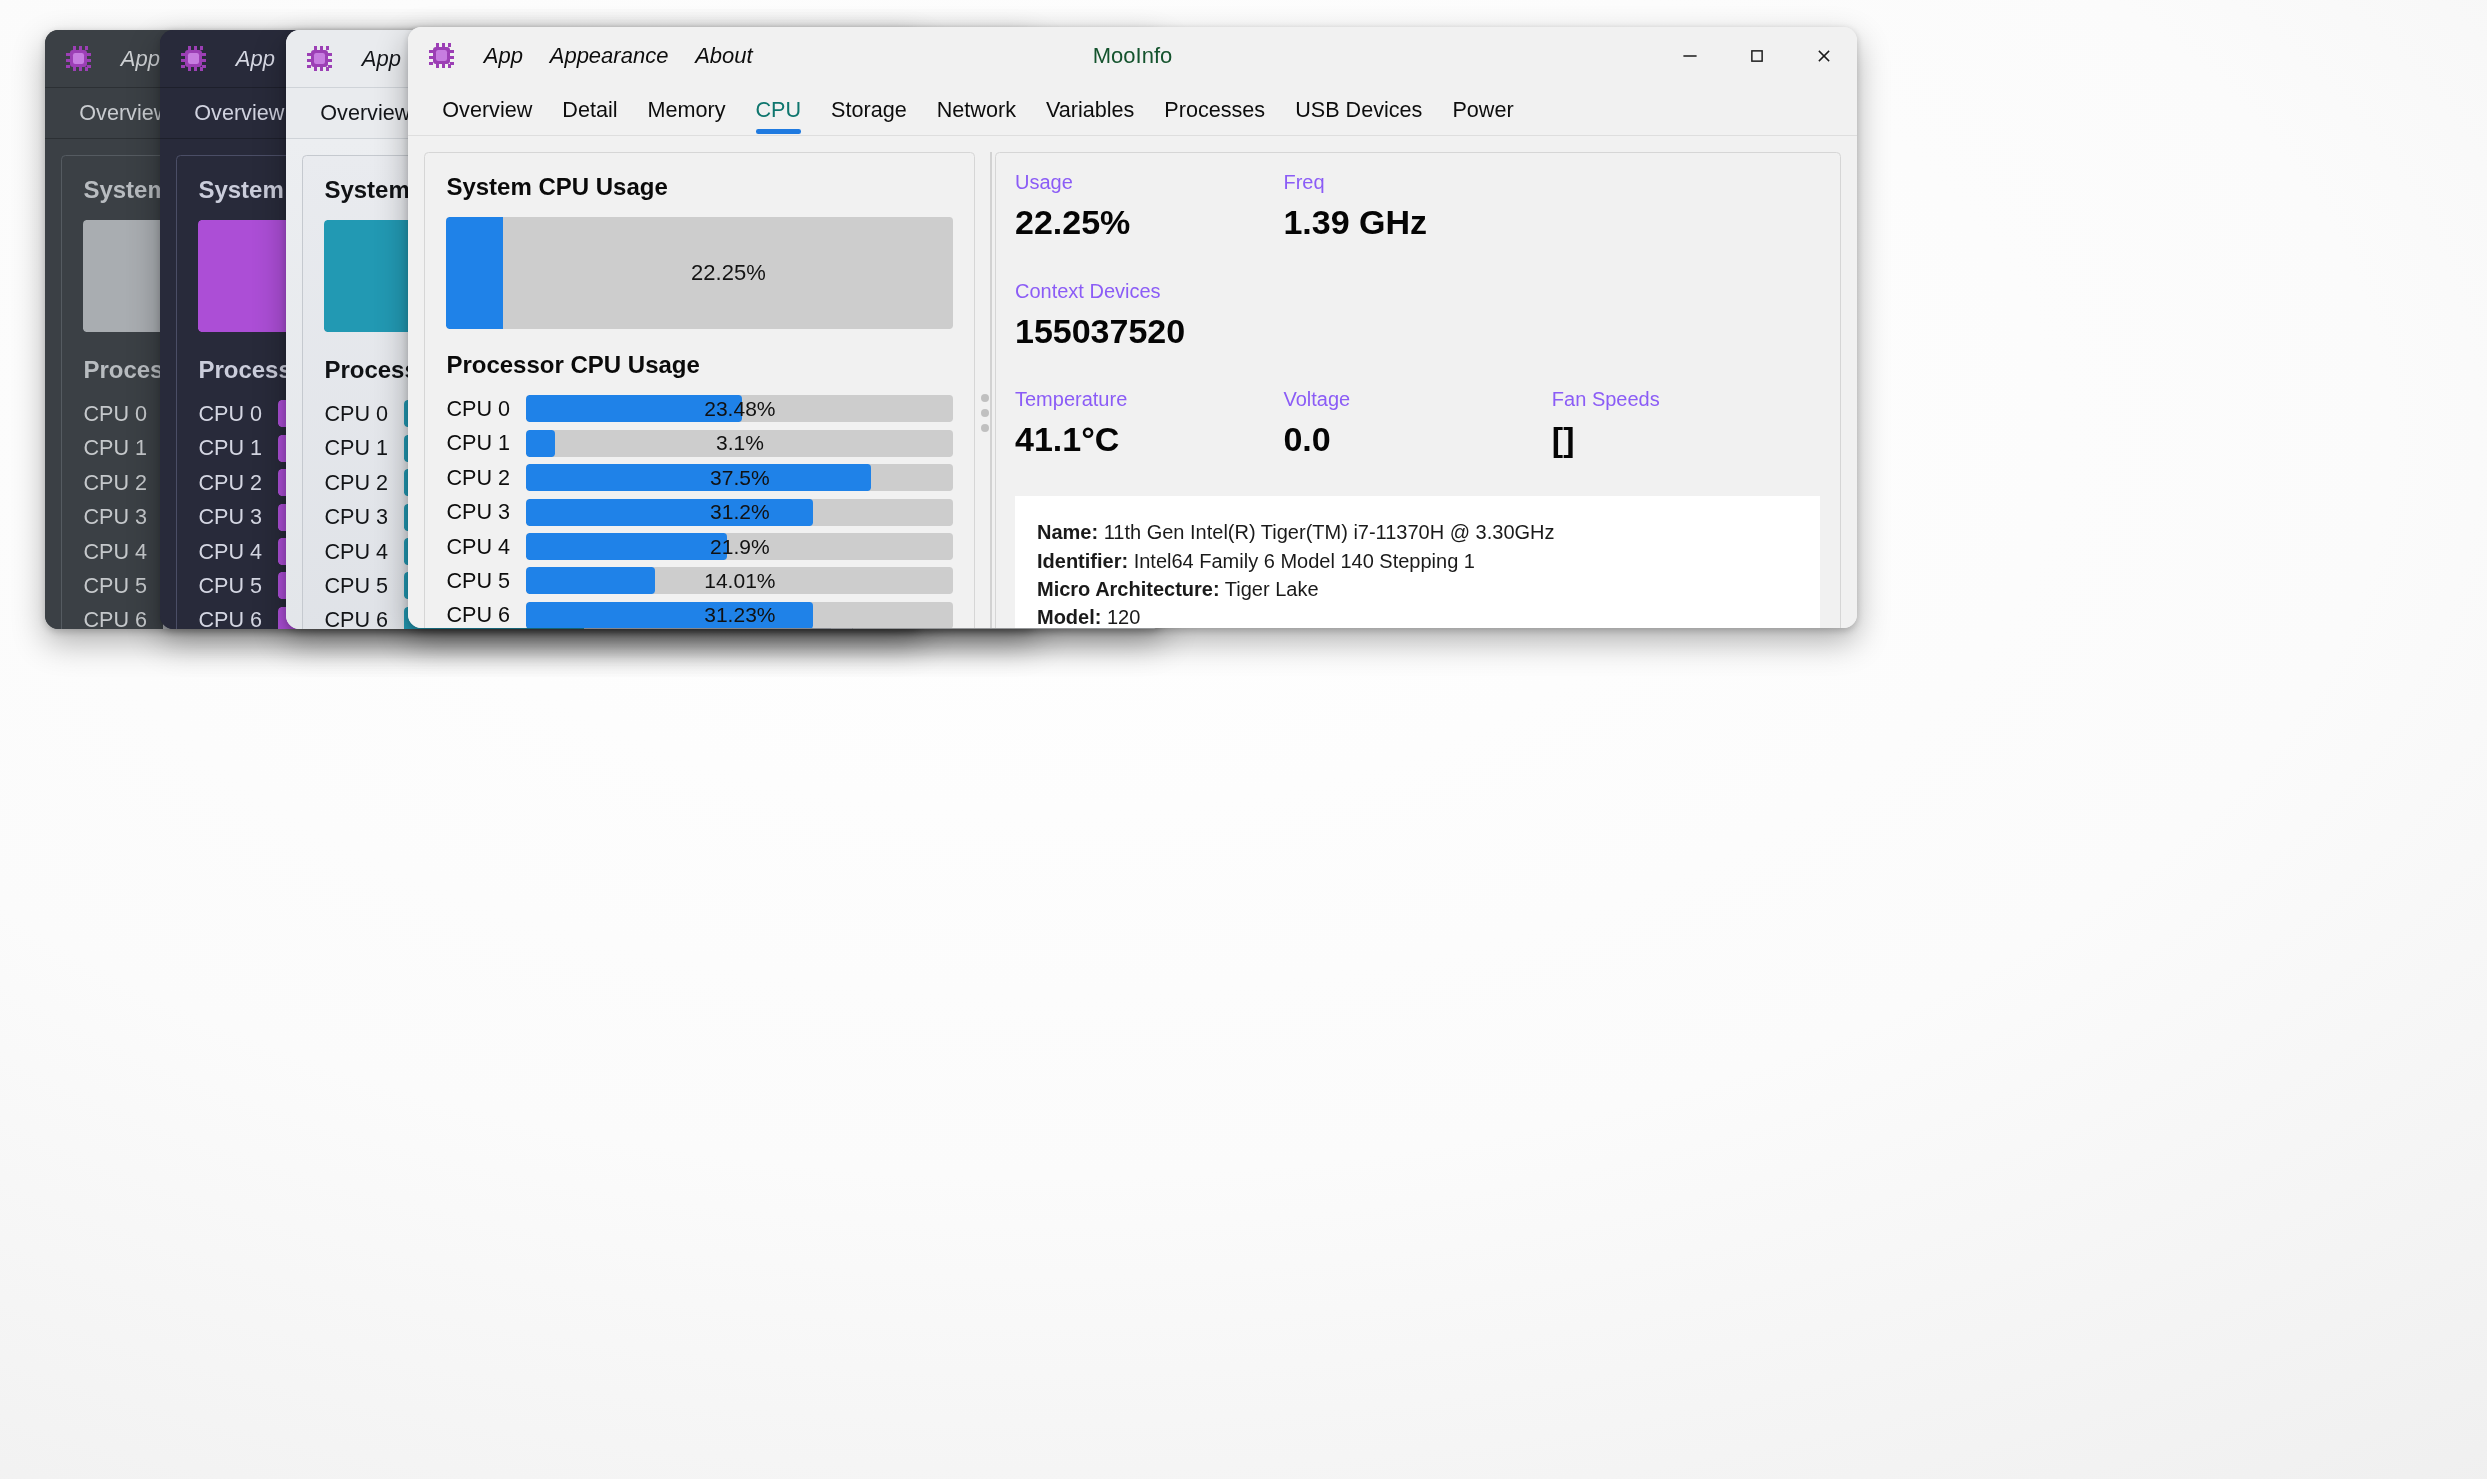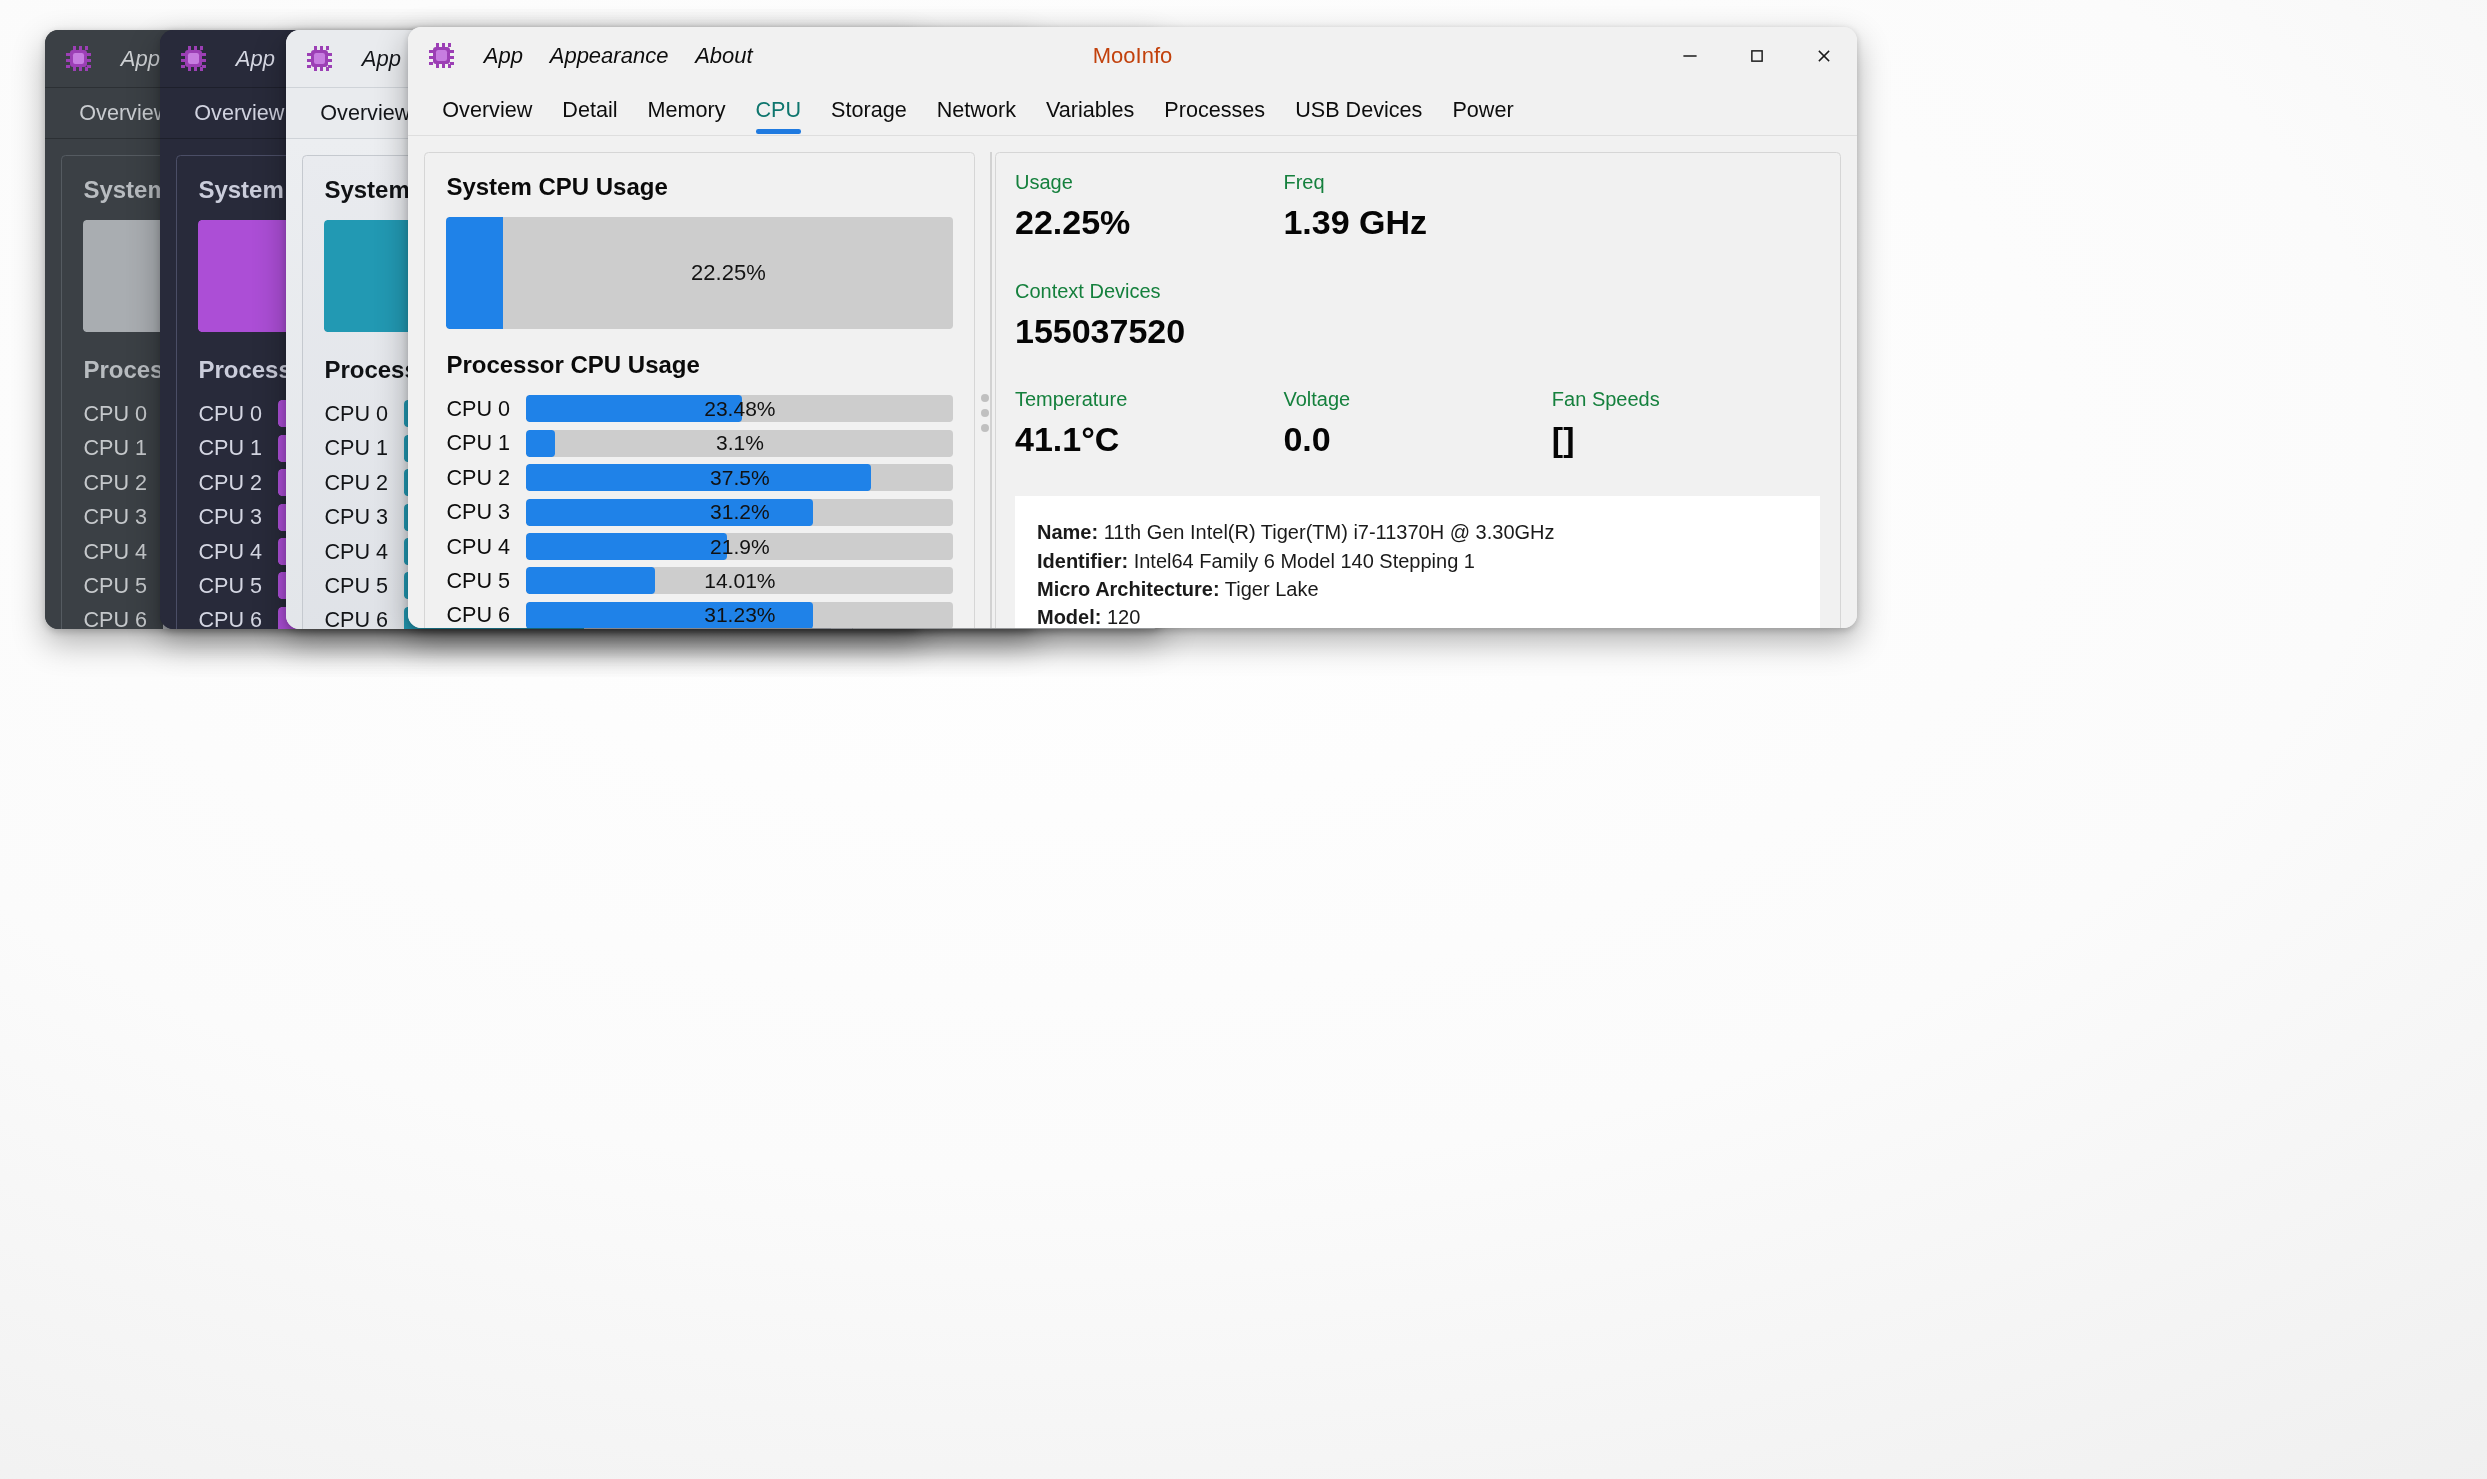--- a/index.html
+++ b/index.html
@@ -90,21 +90,21 @@
   .cpurow { display: flex; align-items: center; margin-bottom: 7.4px; }
   .cpulabel { width: 80px; font-size: 21.6px; flex: 0 0 auto; white-space: nowrap; }
   .track { flex: 1; height: 27px; border-radius: 3.7px; position: relative; overflow: hidden; display: flex; align-items: center; }
   .track .bar { height: 100%; border-radius: 3.7px; }
   .track .pct { position: absolute; left: 0; right: 0; text-align: center; font-size: 21px; }
 
   
   .statpanel { flex: 1; border-radius: 4.5px; display: flex; flex-direction: column; }
   .statgrid { display: flex; padding: 18px 19.3px 19.3px 19.3px; }
   .statcell { flex: 1; }
-  .statcell .k { font-size: 20px; color: #15803d; margin-bottom: 9px; }
+  .statcell .k { font-size: 20px; color: #8b5cf6; margin-bottom: 9px; }
   .statcell .v { font-size: 34px; font-weight: bold; color: #050505; }
   .hr { height: 0.7px; background: #dcdcdc; margin: 0 19.3px; }
   .infobox {
     margin: 18px 19.3px 19.3px 19.3px; background: #ffffff; flex: 1;
     padding: 22px 22px; font-size: 20px; line-height: 1.42; color: #1a1a1a;
   }
   .infobox b { font-weight: bold; }
 
   .splitter { width: 19.3px; display: flex; align-items: center; justify-content: center; position: relative; }
   .splitter .dots { display: flex; flex-direction: column; gap: 6.7px; }
@@ -158,21 +158,21 @@
   #w3 .sysbar .rest { color: #1a1c20; }
   #w3 .cpulabel { color: #131518; }
   #w3 .track { background: linear-gradient(180deg,#e2e5ea 0%, #c3c8d0 100%); }
   #w3 .track .bar { background: #2299b3; }
 
   
   #w4 { left: 408px; top: 27px; width: 1449px; height: 1, }
   #w4 { left: 408px; top: 27px; width: 1449px; height: 601px; background: #f1f1f1; }
   #w4 .titlebar { background: #f1f1f1; }
   #w4 .menu-item { color: #0d0d0d; }
-  #w4 .win-title { color: #c2410c; }
+  #w4 .win-title { color: #14532d; }
   #w4 .tabbar { background: #f1f1f1; border-bottom: 0.7px solid #dedede; }
   #w4 .tab { color: #0d0d0d; }
   #w4 .tab.active { color: #0f766e; }
   #w4 .content { background: #f1f1f1; }
   #w4 .card { background: #f1f1f1; border: 0.7px solid #d6d6d6; }
   #w4 .card h3 { color: #0a0a0a; }
   #w4 .sysbar { background: #cdcdcd; }
   #w4 .sysbar .fill { background: #1f82e8; }
   #w4 .sysbar .rest { color: #141414; }
   #w4 .cpulabel { color: #0d0d0d; }

